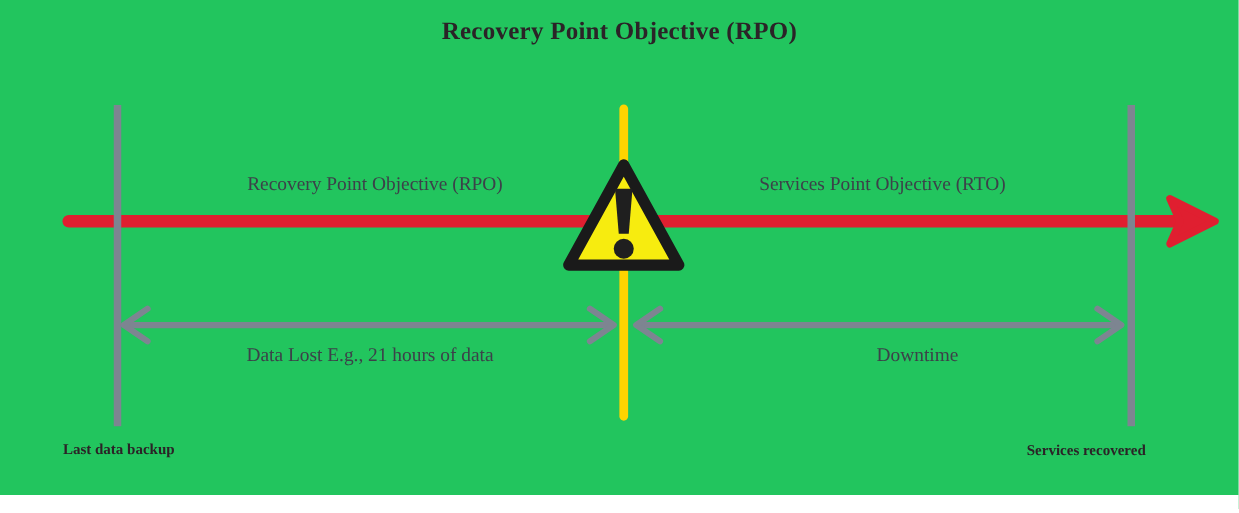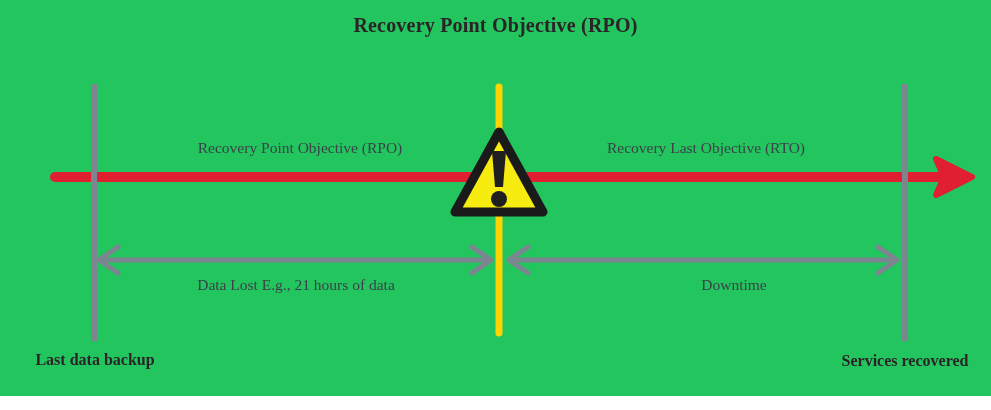--- a/index.html
+++ b/index.html
@@ -78,21 +78,21 @@
     position: absolute;
     transform: translateX(-50%);
     white-space: nowrap;
     font-size: 15.5px;
     color: #3c4149;
   }
   .lbl-bold {
     position: absolute;
     transform: translateX(-50%);
     white-space: nowrap;
-    font-size: 16px;
+    font-size: 12px;
     font-weight: bold;
     color: #2b2327;
     text-align: center;
     line-height: 27px;
   }
 </style>
 </head>
 <body>
 
 <div class="canvas">
@@ -122,23 +122,23 @@
     </g>
 
     <g>
       <polygon class="tri" points="499,132 543,212 455,212"></polygon>
       <polygon class="excl-bar" points="492,151 506,151 503,187 495,187"></polygon>
       <circle class="excl-dot" cx="499" cy="199" r="8"></circle>
     </g>
   </svg>
 
   <div class="lbl" style="left:300px; top:139px;">Recovery Point Objective (RPO)</div>
-  <div class="lbl" style="left:706px; top:139px;">Recovery Last Objective (RTO)</div>
+  <div class="lbl" style="left:706px; top:139px;">Services Point Objective (RTO)</div>
 
   <div class="lbl" style="left:296px; top:276px;">Data Lost E.g., 21 hours of data</div>
   <div class="lbl" style="left:705px; top:276px;margin-left:29px;">Downtime</div>
 
   <div class="lbl-bold" style="left:95px; top:346px;">
     <div>Last data backup</div>
   </div>
-  <div class="lbl-bold" style="left:905px; top:347px;">Services recovered</div>
+  <div class="lbl-bold" style="left:869px; top:347px;">Services recovered</div>
 
 </div>
 
 </body></html>

